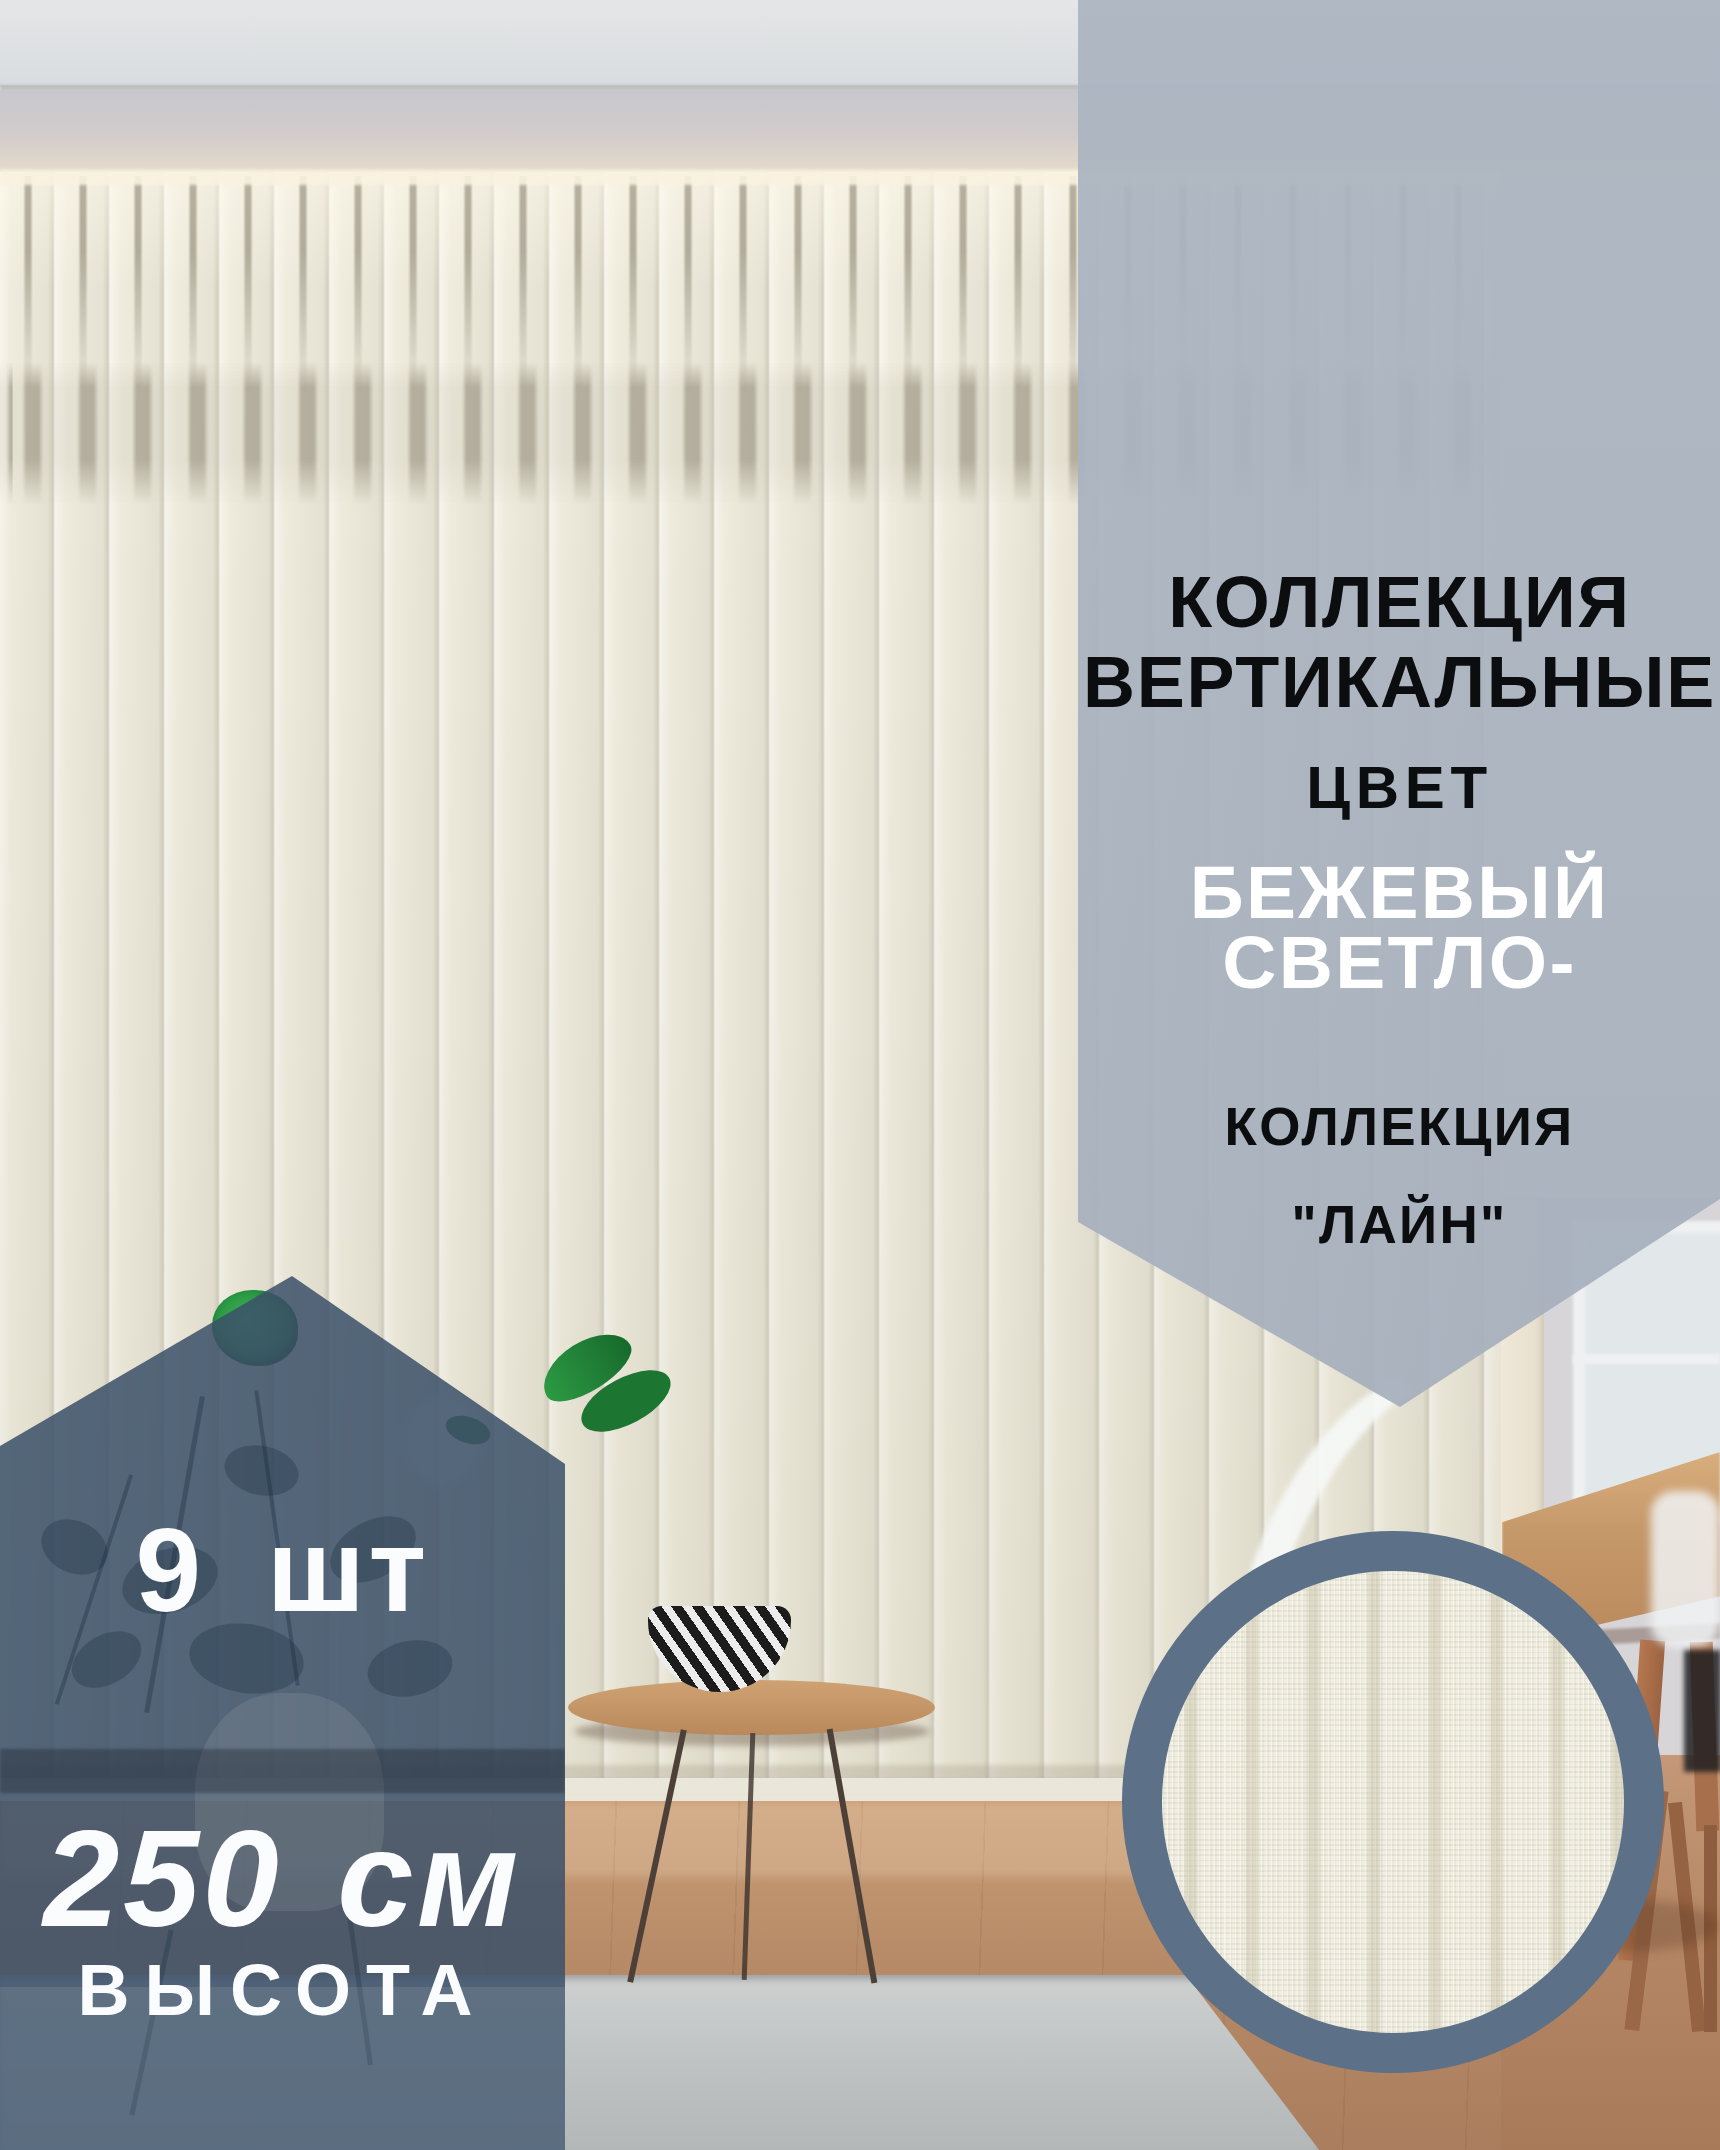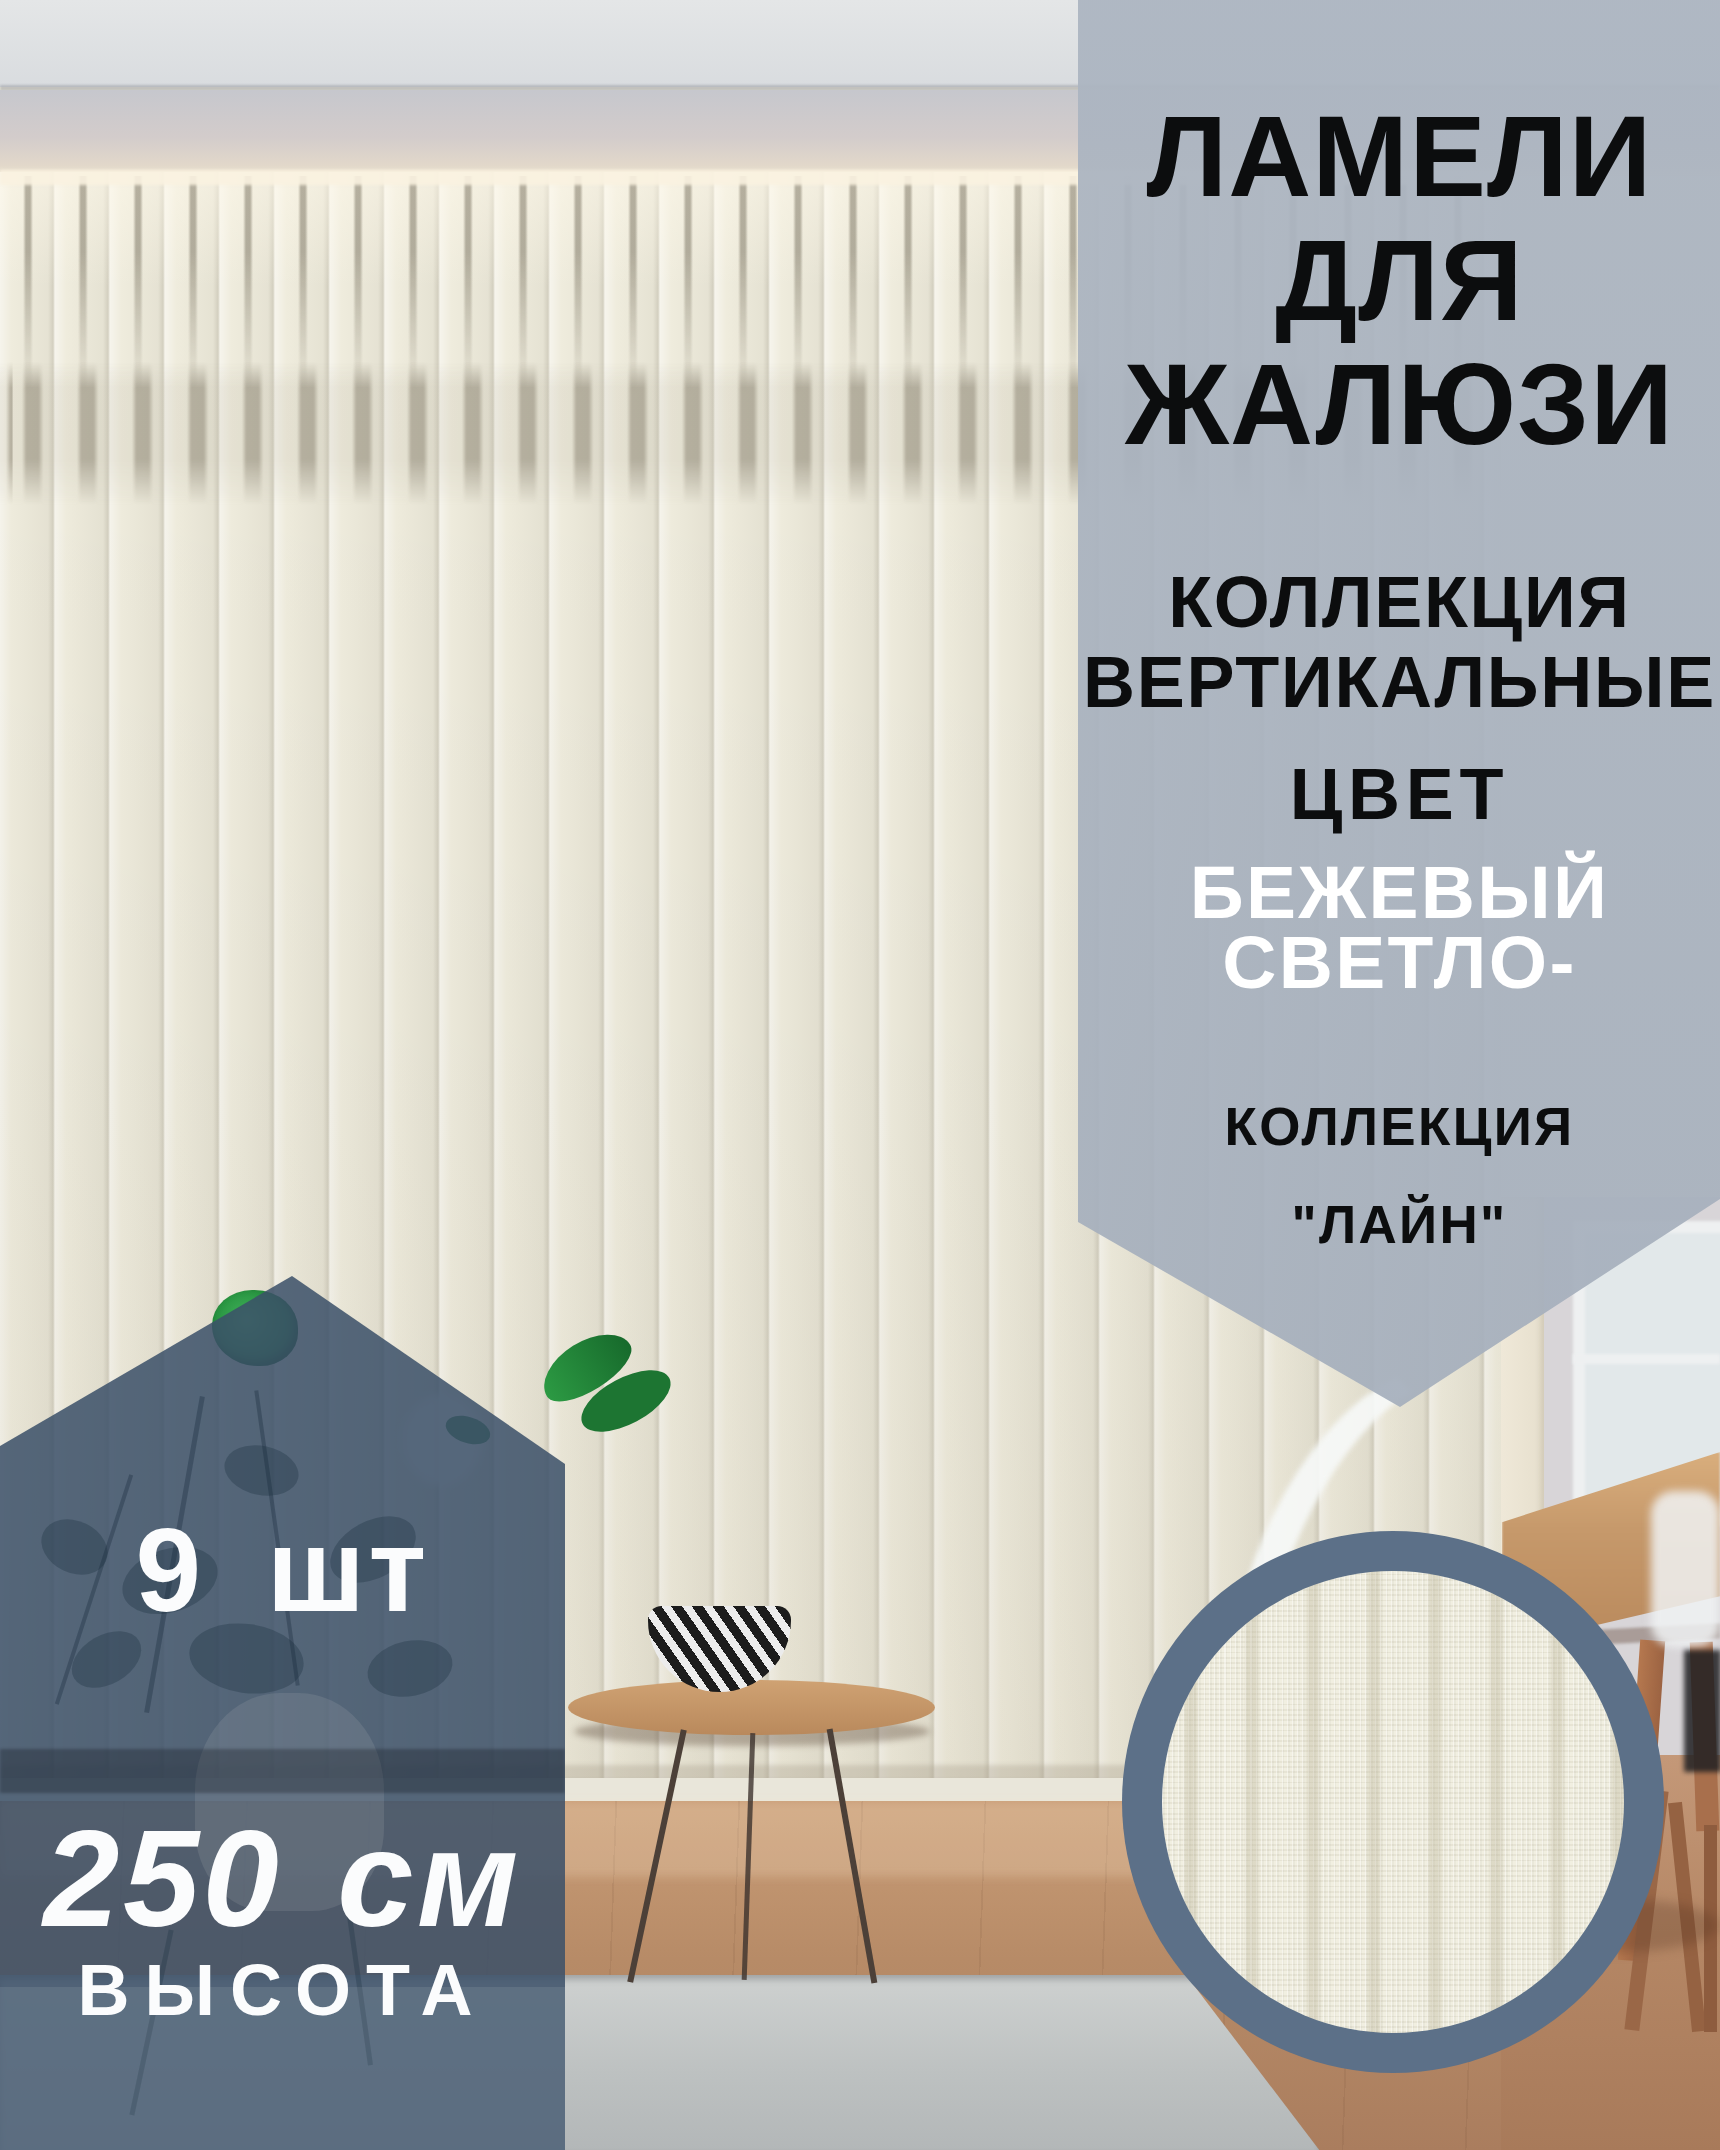--- a/index.html
+++ b/index.html
@@ -121,21 +121,21 @@
   .hlab{top:1949px;font-size:72px;letter-spacing:15px;}
 
   
   .panel{left:0;top:0;width:1720px;height:2151px;
     clip-path:polygon(1078px 0,1720px 0,1720px 1199px,1400px 1407px,1078px 1222px);
     background:linear-gradient(180deg,rgba(172,181,193,.94),rgba(162,172,186,.92));}
   .panel-text{position:absolute;left:1078px;width:643px;text-align:center;
     font-weight:700;color:#0c0d0e;white-space:nowrap;}
   .t-title{top:94px;font-size:115px;line-height:124px;letter-spacing:1.1px;}
   .t-material{top:562px;font-size:72px;line-height:80px;letter-spacing:1.7px;}
-  .t-color-label{top:753px;font-size:72px;letter-spacing:5.7px;}
+  .t-color-label{top:753px;font-size:60px;letter-spacing:5.7px;}
   .t-color-value{top:857px;font-size:75px;line-height:70px;letter-spacing:2.3px;color:#ffffff;}
   .t-collection{top:1078px;font-size:53px;line-height:98px;letter-spacing:2.3px;}
 
   
   .swatch{left:1122px;top:1531px;width:542px;height:542px;border-radius:50%;background:#5c7088;}
   .swatch-inner{position:absolute;inset:40px;border-radius:50%;background-color:#f1efe1;
     background-image:
       repeating-linear-gradient(90deg,rgba(175,168,140,0) 0 20.7px,rgba(185,178,150,.35) 25px 33px,rgba(175,168,140,0) 38px 61px),
       repeating-linear-gradient(90deg,rgba(255,255,255,.40) 0 1.1px,rgba(0,0,0,.03) 1.1px 2.9px,transparent 2.9px 5.2px),
       repeating-linear-gradient(0deg,rgba(160,152,125,.13) 0 1.7px,transparent 1.7px 5.2px);}
@@ -206,25 +206,20 @@
     <div class="vase-sil"></div>
     <div class="table-sil"></div>
     <div class="rug-sil"></div>
 
     <div class="badge-text qty"><span>9</span> <span>шт</span></div>
     <div class="badge-text hval"><span>250</span> <span>см</span></div>
     <div class="badge-text hlab">ВЫСОТА</div>
   </div>
 
   <div class="abs panel">
-    <div class="panel-text t-title">
-      <div>ЛАМЕЛИ</div>
-      <div>ДЛЯ</div>
-      <div>ЖАЛЮЗИ</div>
-    </div>
     <div class="panel-text t-material">
       <div>КОЛЛЕКЦИЯ</div>
       <div>ВЕРТИКАЛЬНЫЕ</div>
     </div>
     <div class="panel-text t-color-label">ЦВЕТ</div>
     <div class="panel-text t-color-value">
       <div>БЕЖЕВЫЙ</div>
       <div>СВЕТЛО-</div>
     </div>
     <div class="panel-text t-collection">

